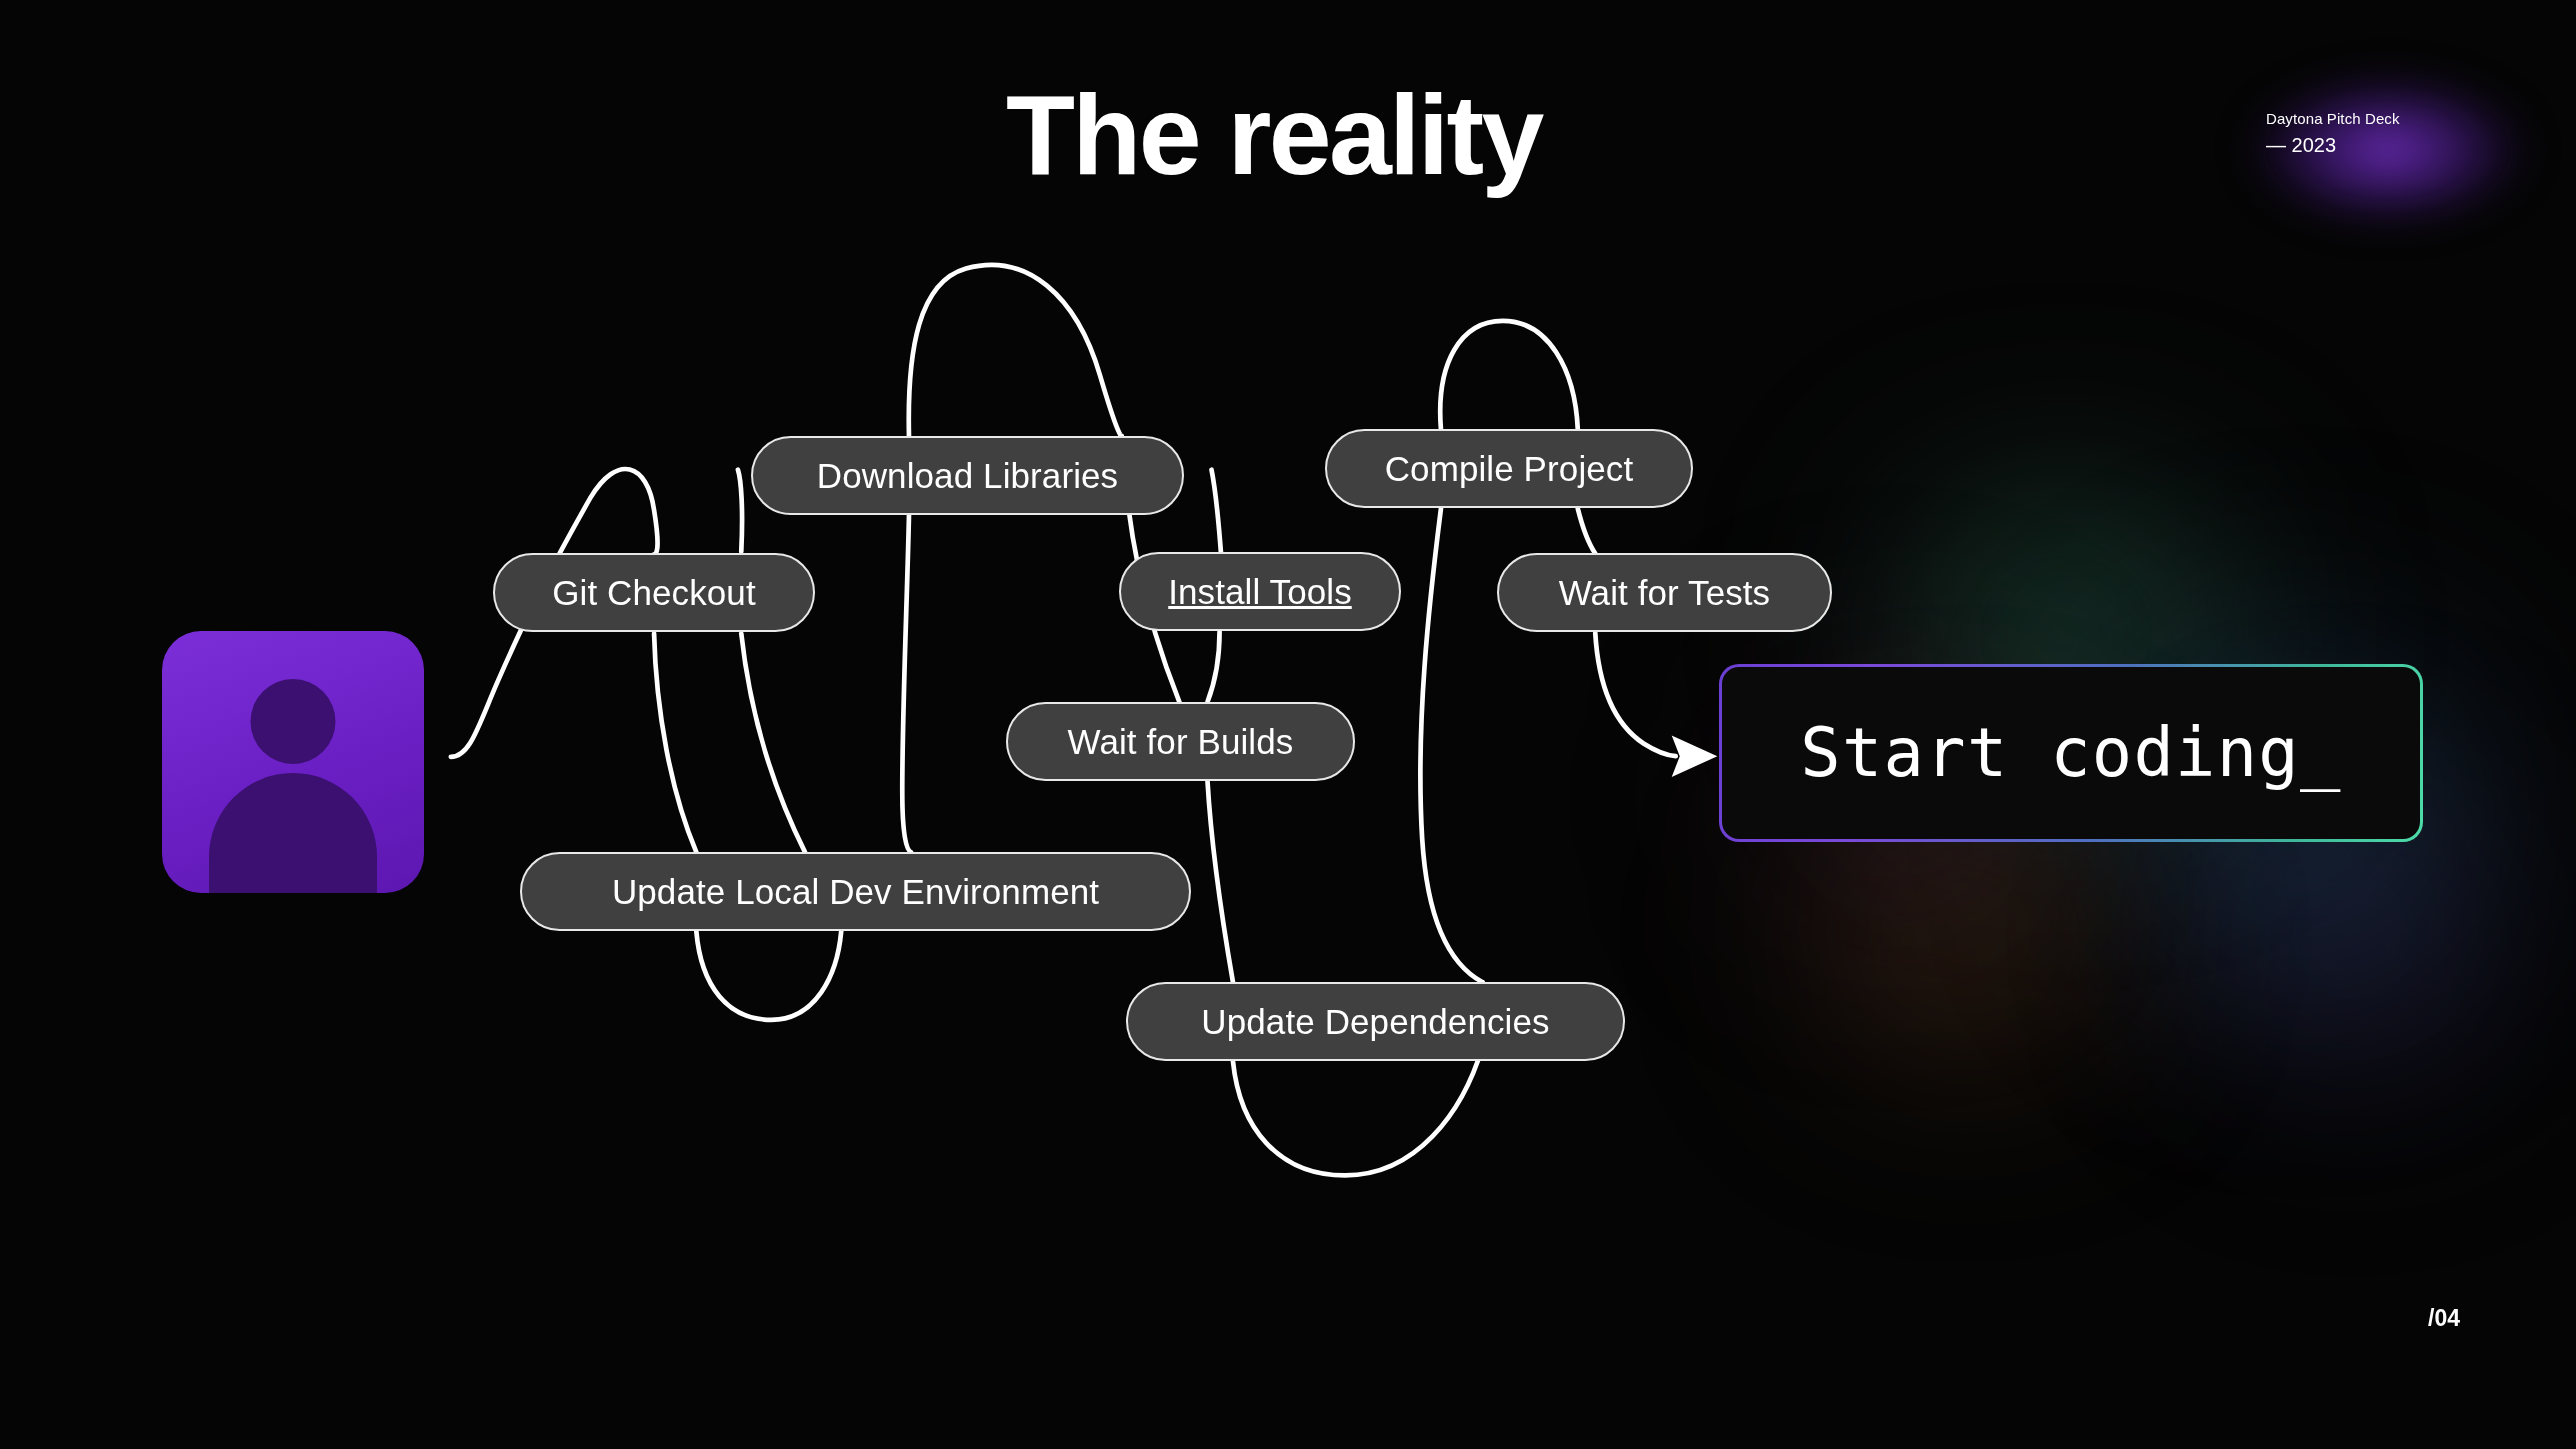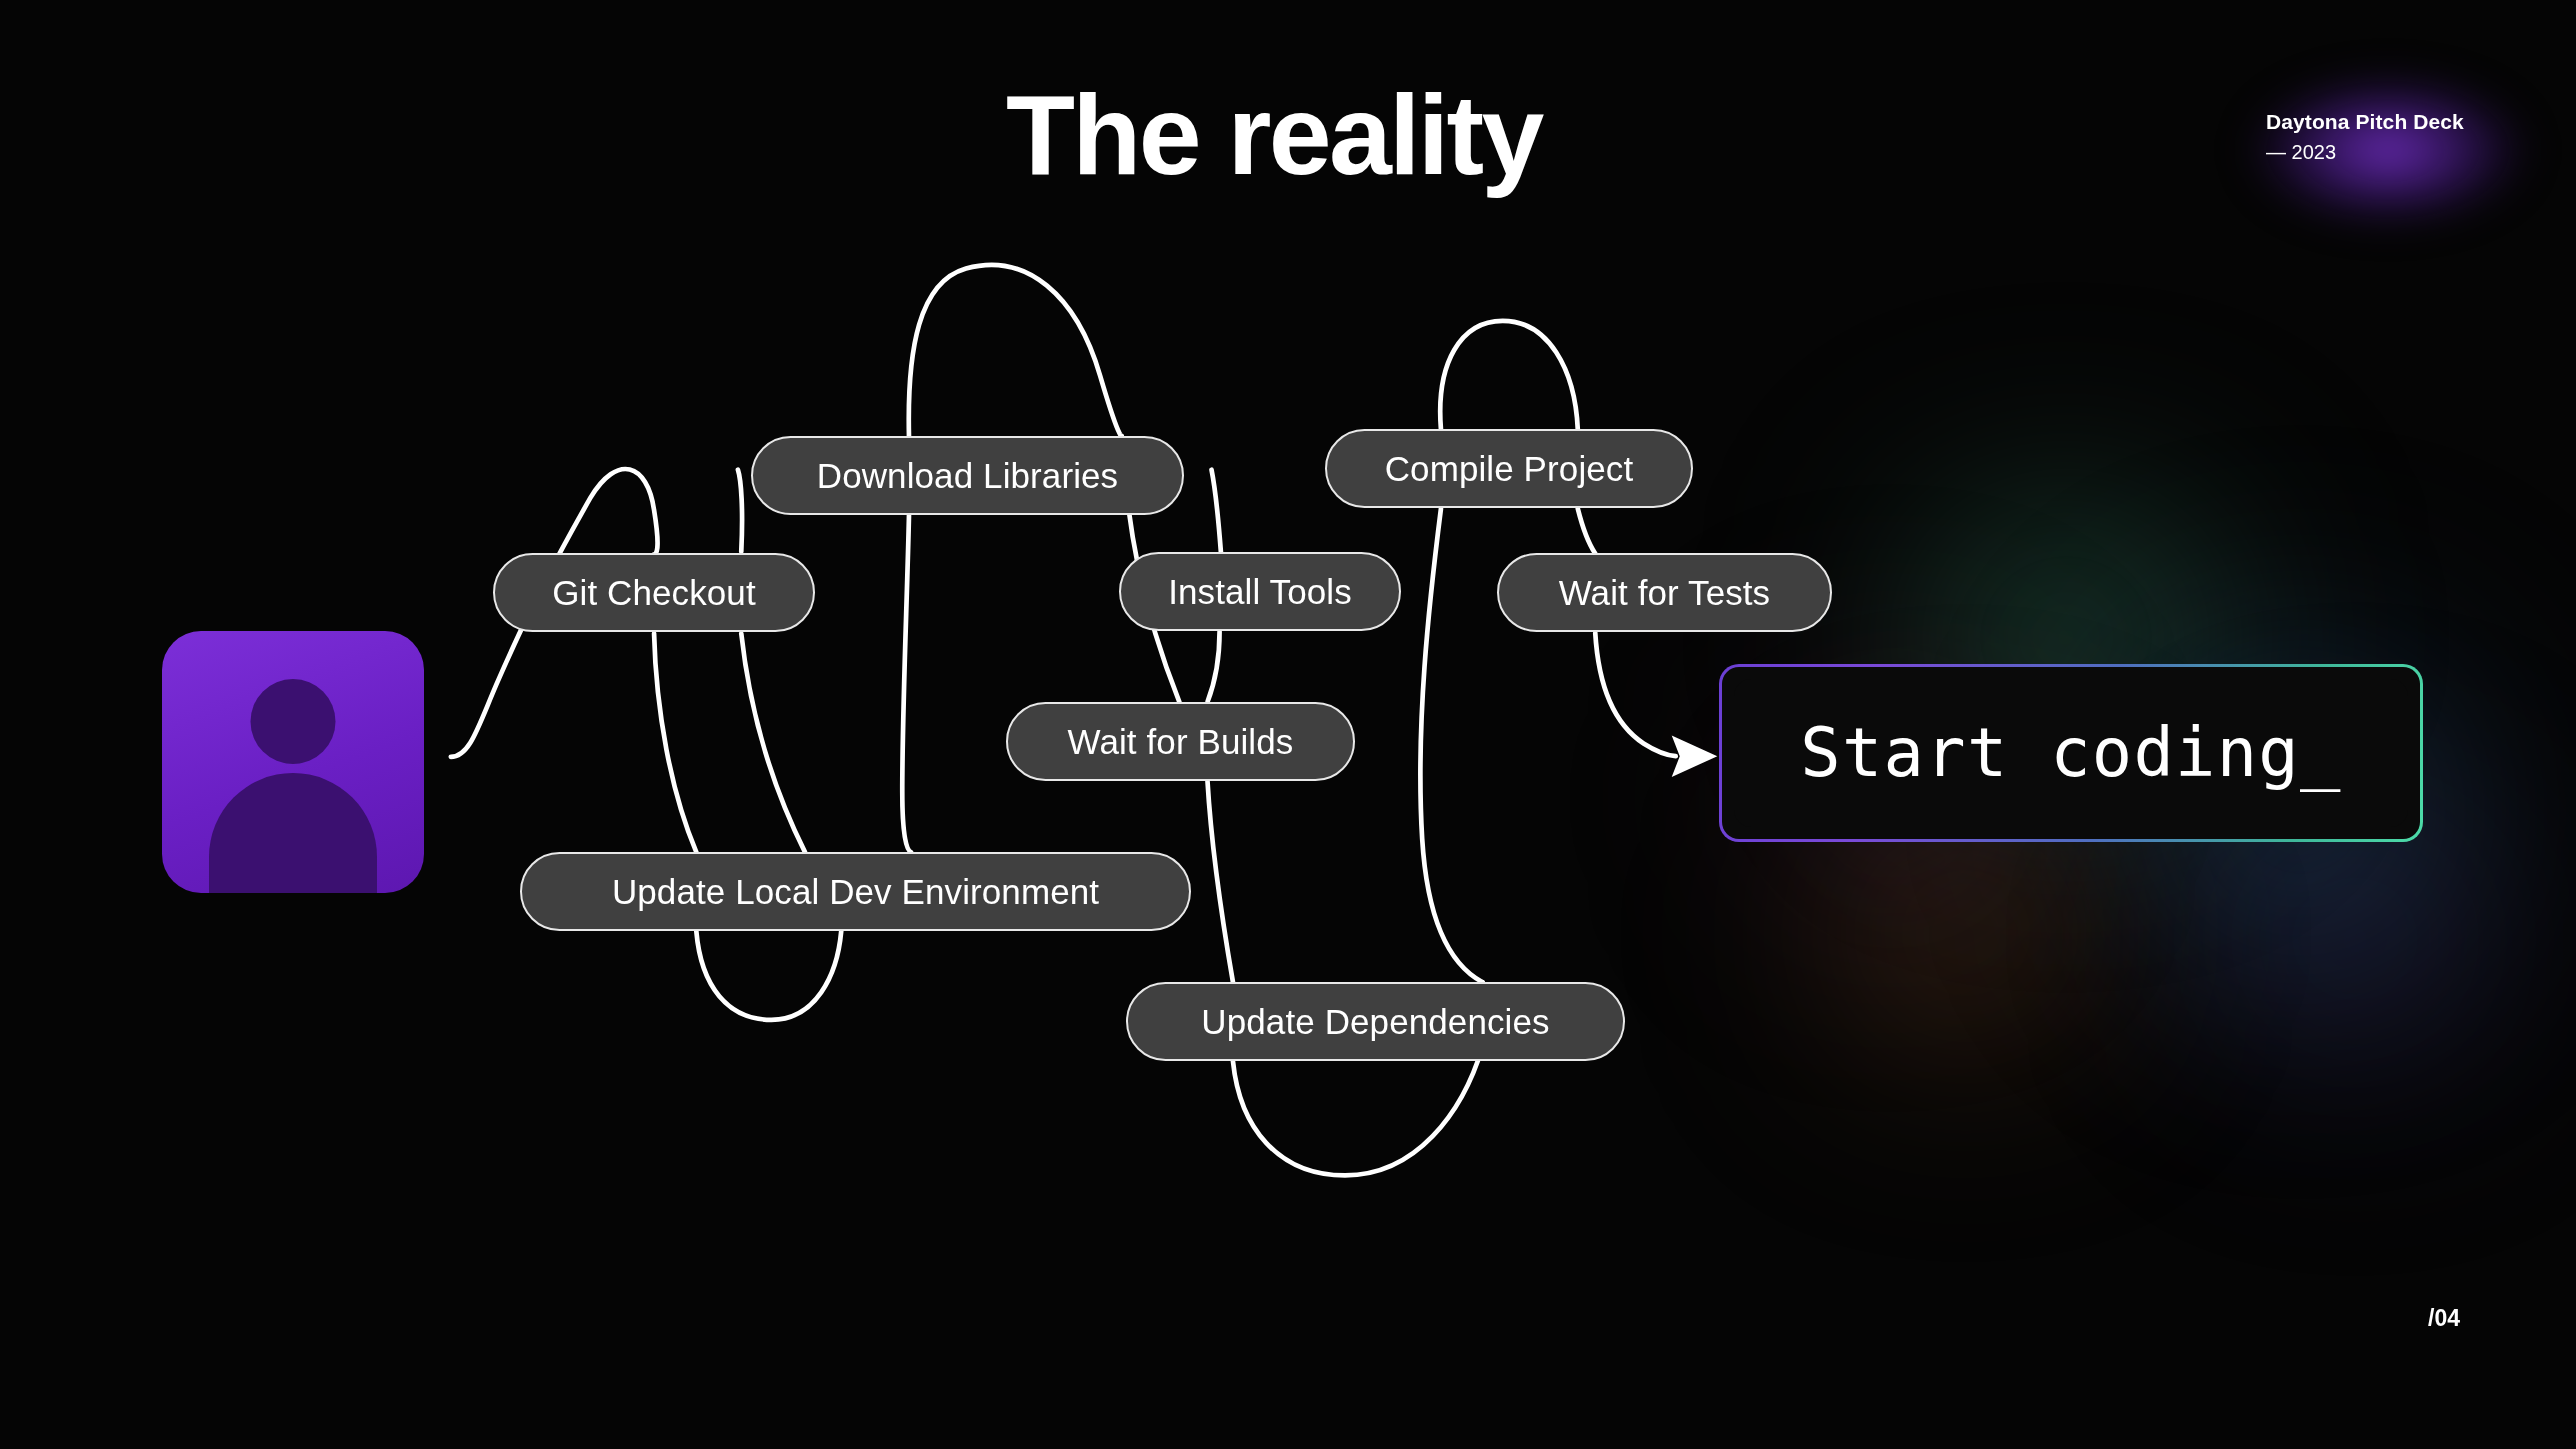--- a/index.html
+++ b/index.html
@@ -82,22 +82,22 @@
     background: radial-gradient(ellipse at 50% 50%, rgba(110,45,190,0.92) 0%, rgba(78,30,145,0.55) 38%, rgba(40,14,80,0.22) 62%, rgba(0,0,0,0) 80%);
     filter: blur(17.4px);
   }
   .badge-text {
     position: absolute;
     left: 59px;
     top: 50px;
     color: #ffffff;
   }
   .badge-line1 {
-    font-size: 21px;
-    font-weight: 700;
+    font-size: 15px;
+    font-weight: 400;
     letter-spacing: 0.1px;
     white-space: nowrap;
   }
   .badge-line2 {
     font-size: 20px;
     font-weight: 400;
     margin-top: 7.4px;
     white-space: nowrap;
   }
 
@@ -263,21 +263,21 @@
     <polygon points="2492,1096 2560,1127 2492,1158 2504,1127" fill="#ffffff"></polygon>
   </svg>
 
   <div class="avatar-tile">
     <div class="avatar-head"></div>
     <div class="avatar-body"></div>
   </div>
 
   <div class="pill" style="left:493px;  top:553px;  width:322px;">Git Checkout</div>
   <div class="pill" style="left:751px; top:436px;  width:433px;">Download Libraries</div>
-  <div class="pill" style="left:1119px; top:552px;  width:282px;">Install Tools</div>
+  <div class="pill" style="left:1119px; top:552px;  width:282px;text-decoration:underline;">Install Tools</div>
   <div class="pill" style="left:1325px; top:429px;  width:368px;">Compile Project</div>
   <div class="pill" style="left:1497px; top:553px;  width:335px;">Wait for Tests</div>
   <div class="pill" style="left:1006px; top:702px; width:349px;">Wait for Builds</div>
   <div class="pill" style="left:520px;  top:852px; width:671px;">Update Local Dev Environment</div>
   <div class="pill" style="left:1126px; top:982px; width:499px;">Update Dependencies</div>
 
   <div class="terminal">
     <div class="terminal-inner">
       <span class="terminal-text">Start coding_</span>
     </div>

